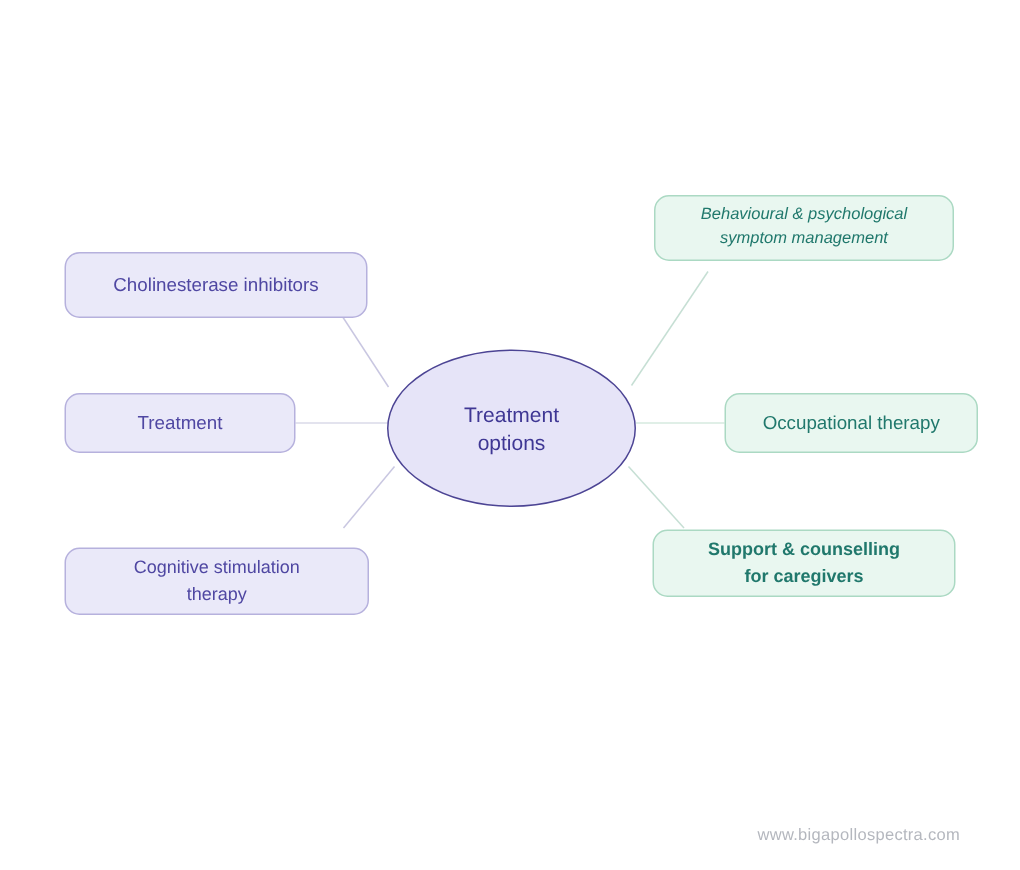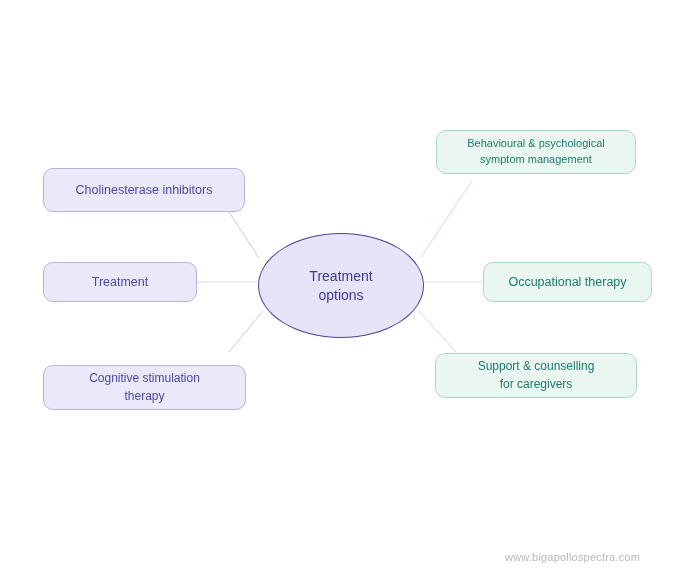--- a/index.html
+++ b/index.html
@@ -48,25 +48,25 @@
     background:var(--purple-fill);
     border-color:var(--purple-border);
     color:var(--purple-text);
   }
   .node.green{
     background:var(--green-fill);
     border-color:var(--green-border);
     color:var(--green-text);
   }
   .node-cholinesterase{left:43px;top:130px;width:202px;height:44px;font-size:12.5px;margin-top:38px;}
-  .node-behavioural{left:436px;top:130px;width:200px;height:44px;font-size:11px;}
+  .node-behavioural{left:436px;top:130px;width:200px;height:44px;font-size:11px;font-style:italic;}
   .node-memantine{left:43px;top:262px;width:154px;height:40px;font-size:12.5px;}
   .node-occupational{left:483px;top:262px;width:169px;height:40px;font-size:12.5px;}
   .node-cognitive{left:43px;top:353px;width:203px;height:45px;font-size:12px;margin-top:12px;}
-  .node-support{left:435px;top:353px;width:202px;height:45px;font-size:12px;}
+  .node-support{left:435px;top:353px;width:202px;height:45px;font-size:12px;font-weight:bold;}
   .center-node{
     position:absolute;
     left:258px;top:233px;
     width:166px;height:105px;
     background:var(--center-fill);
     border:1.5px solid var(--center-border);
     border-radius:50%;
     display:flex;
     align-items:center;
     justify-content:center;

